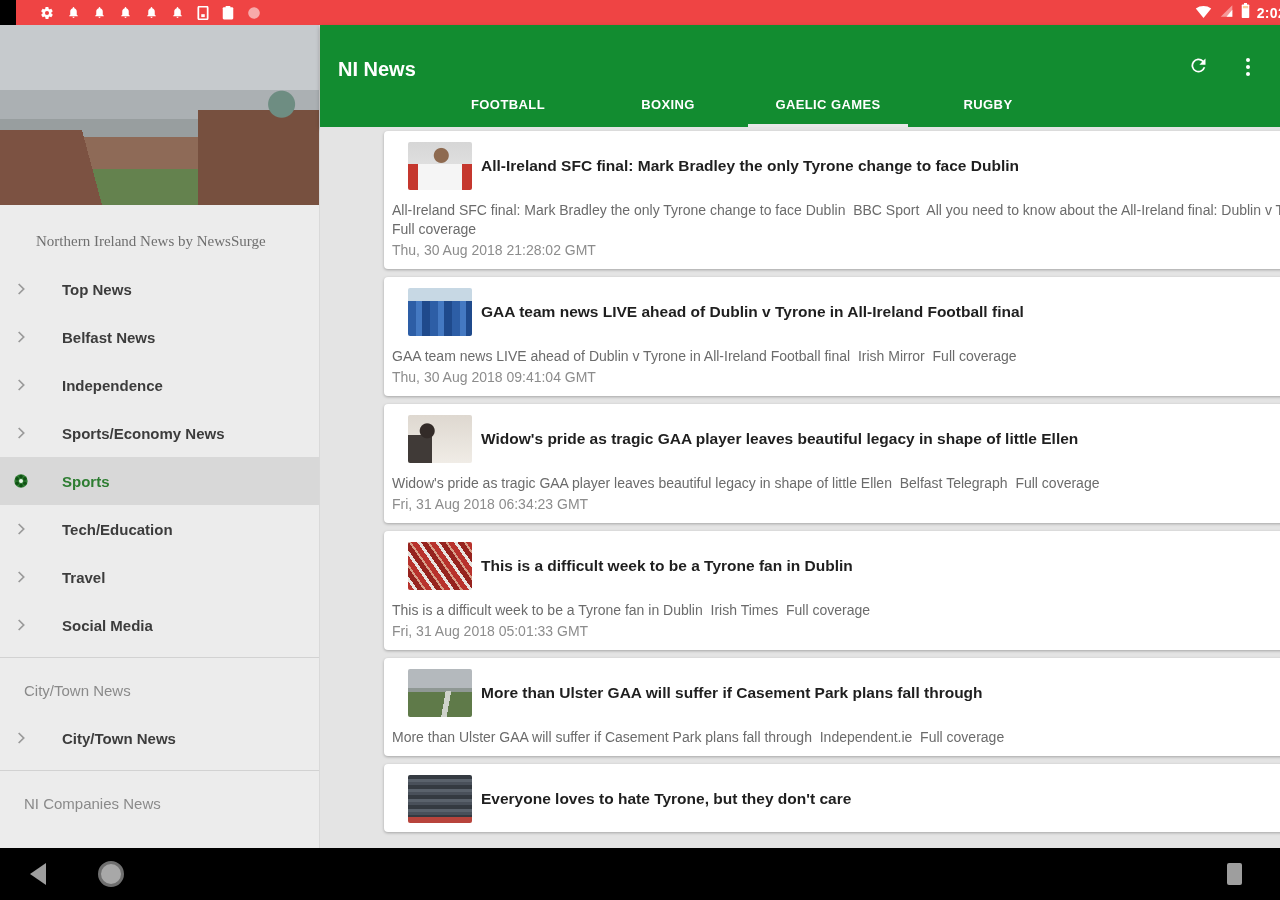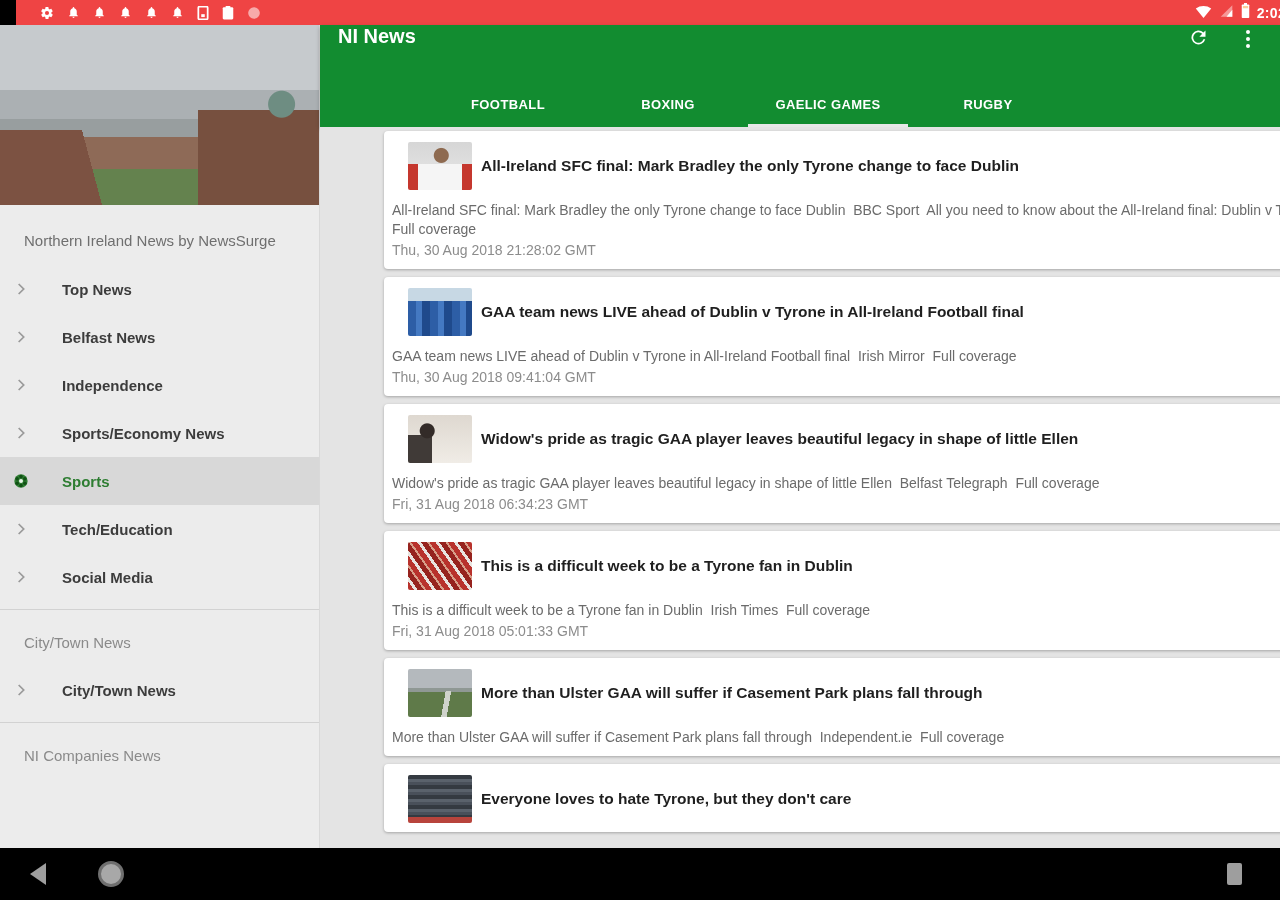--- a/index.html
+++ b/index.html
@@ -20,34 +20,34 @@
   .drawer{position:absolute;left:0;top:25px;width:320px;height:823px;
     background:#ECECEC;border-right:1px solid #d9d9d9;box-sizing:border-box;overflow:hidden;}
   .drawer-photo{width:320px;height:180px;
     background:
       radial-gradient(circle at 88% 44%, #6e8d82 0 13px, rgba(0,0,0,0) 14px),
       linear-gradient(90deg, rgba(0,0,0,0) 0 62%, #77503f 62% 100%) left bottom/100% 95px no-repeat,
       linear-gradient(75deg, #7c5242 0 30%, rgba(0,0,0,0) 30%) left bottom/100% 75px no-repeat,
       linear-gradient(#64824e 0 0) 46% 100%/130px 36px no-repeat,
       linear-gradient(#8e6a57 0 0) 0 112px/100% 42px no-repeat,
       linear-gradient(#c6cacd 0 36%, #abb0b3 36% 52%, #989e9f 52% 62%, #82766c 62%);}
-  .drawer-caption{padding:26px 18px 14px 24px;font-size:15px;color:#6f6f6f;line-height:20px;}
+  .drawer-caption{padding:26px 18px 14px 36px;font-size:15px;color:#6f6f6f;line-height:20px;font-family:Liberation Serif, serif;}
   .drawer-item{height:48px;display:flex;align-items:center;padding-left:13px;cursor:pointer;}
   .drawer-item .chev{width:16px;display:flex;}
   .drawer-item .lbl{margin-left:33px;font-size:15px;font-weight:bold;color:#3c3c3c;}
   .drawer-item.selected{background:#D8D8D8;}
   .drawer-item.selected .lbl{color:#2E7D32;}
   .drawer-divider{height:1px;background:#d2d2d2;margin:8px 0;}
   .drawer-section{height:48px;display:flex;align-items:center;padding-left:24px;
     font-size:15px;color:#8a8a8a;}
 
   
   .header{position:absolute;left:320px;top:25px;width:960px;height:102px;
     background:#128C30;box-shadow:0 2px 4px rgba(0,0,0,.3);}
-  .app-bar{height:56px;display:flex;align-items:flex-start;color:#fff;}
+  .app-bar{height:56px;display:flex;align-items:flex-end;color:#fff;}
   .app-title{margin-left:18px;font-size:20px;font-weight:bold;}
   .app-actions{margin-left:auto;display:flex;align-items:center;gap:22px;margin-right:18px;}
   .icon-btn{width:28px;height:28px;display:flex;align-items:center;justify-content:center;cursor:pointer;}
   .dots{display:flex;flex-direction:column;gap:3px;}
   .dots i{width:4px;height:4px;border-radius:50%;background:#fff;}
 
   .tab-bar{height:46px;display:flex;padding-left:108px;}
   .tab{width:160px;height:100%;display:flex;align-items:center;justify-content:center;
     color:#fff;font-size:13px;font-weight:bold;letter-spacing:.4px;position:relative;cursor:pointer;}
   .tab.selected::after{content:"";position:absolute;left:0;bottom:0;width:100%;height:3px;background:#E8E8E8;}
@@ -229,20 +229,28 @@
         </svg>
       </span>
     <span class="lbl">Tech/Education</span>
   </div>
   <div class="drawer-item">
     <span class="chev">
         <svg width="16" height="16" viewBox="0 0 24 24">
           <path d="M8.5 4.5l7.5 7.5-7.5 7.5" fill="none" stroke="#9a9a9a" stroke-width="2.6"></path>
         </svg>
       </span>
+    <span class="lbl">Travel</span>
+  </div>
+  <div class="drawer-item">
+    <span class="chev">
+        <svg width="16" height="16" viewBox="0 0 24 24">
+          <path d="M8.5 4.5l7.5 7.5-7.5 7.5" fill="none" stroke="#9a9a9a" stroke-width="2.6"></path>
+        </svg>
+      </span>
     <span class="lbl">Social Media</span>
   </div>
 
   <div class="drawer-divider"></div>
   <div class="drawer-section">City/Town News</div>
   <div class="drawer-item">
     <span class="chev">
         <svg width="16" height="16" viewBox="0 0 24 24">
           <path d="M8.5 4.5l7.5 7.5-7.5 7.5" fill="none" stroke="#9a9a9a" stroke-width="2.6"></path>
         </svg>

